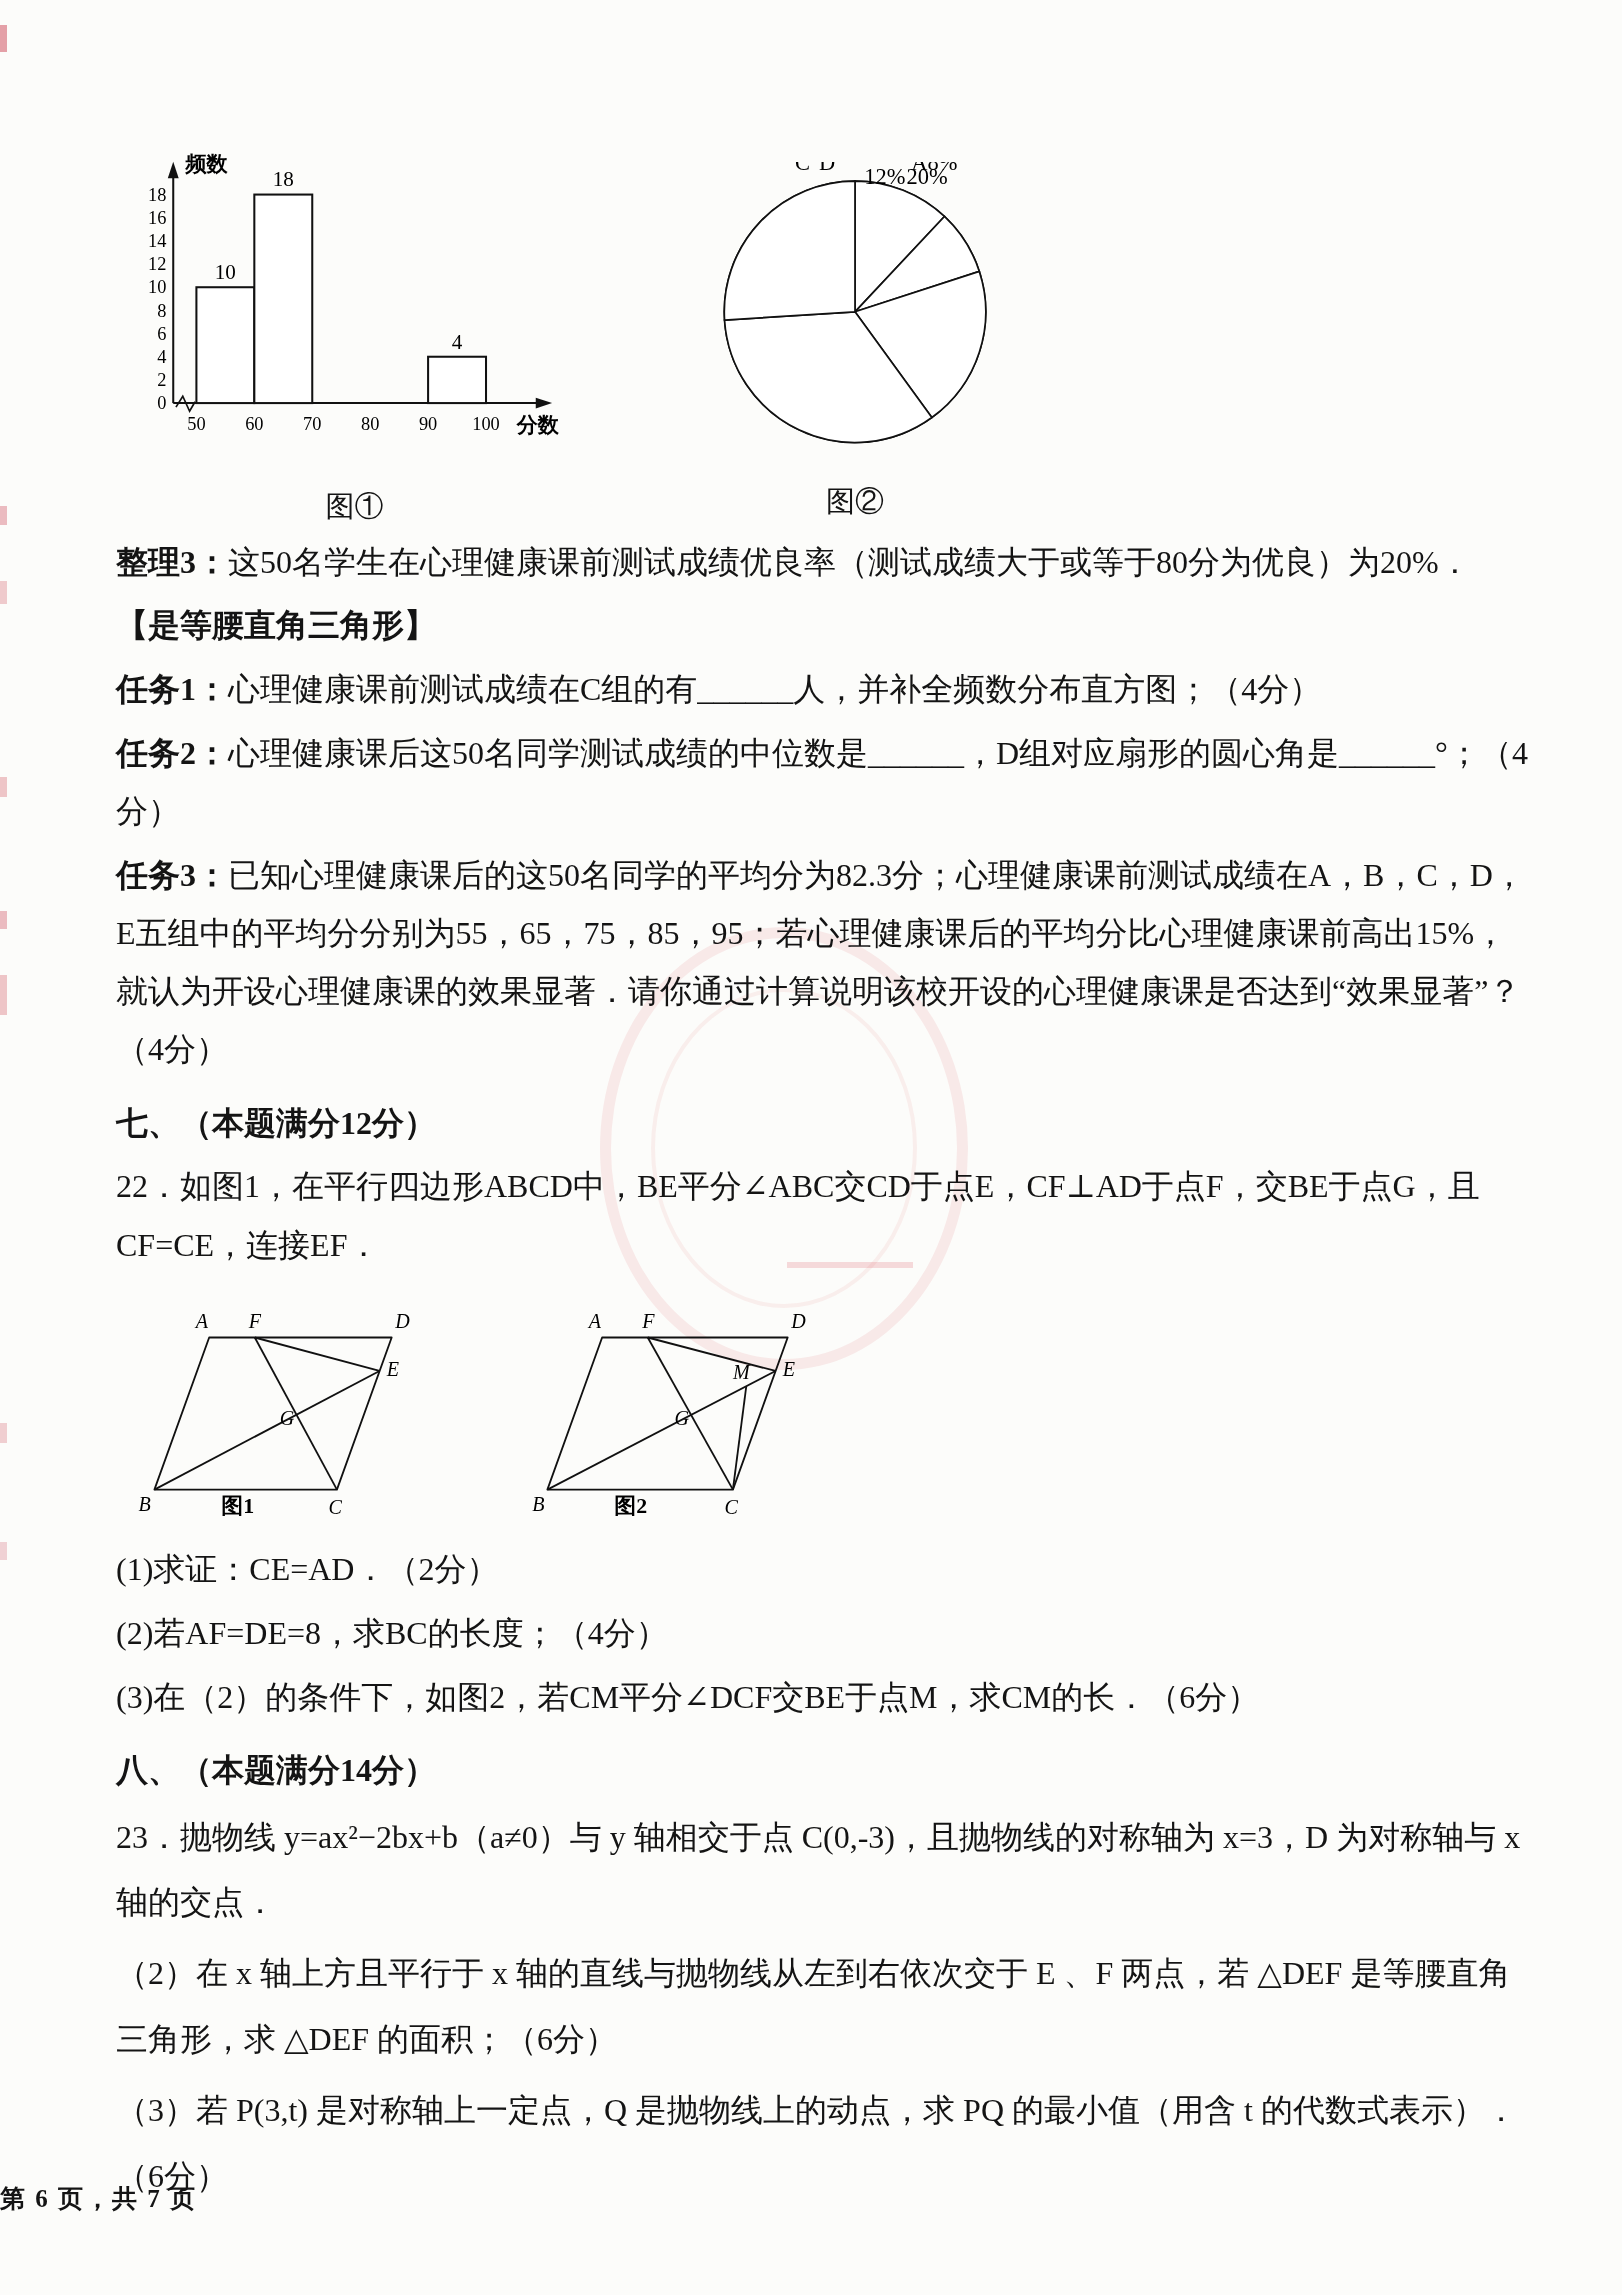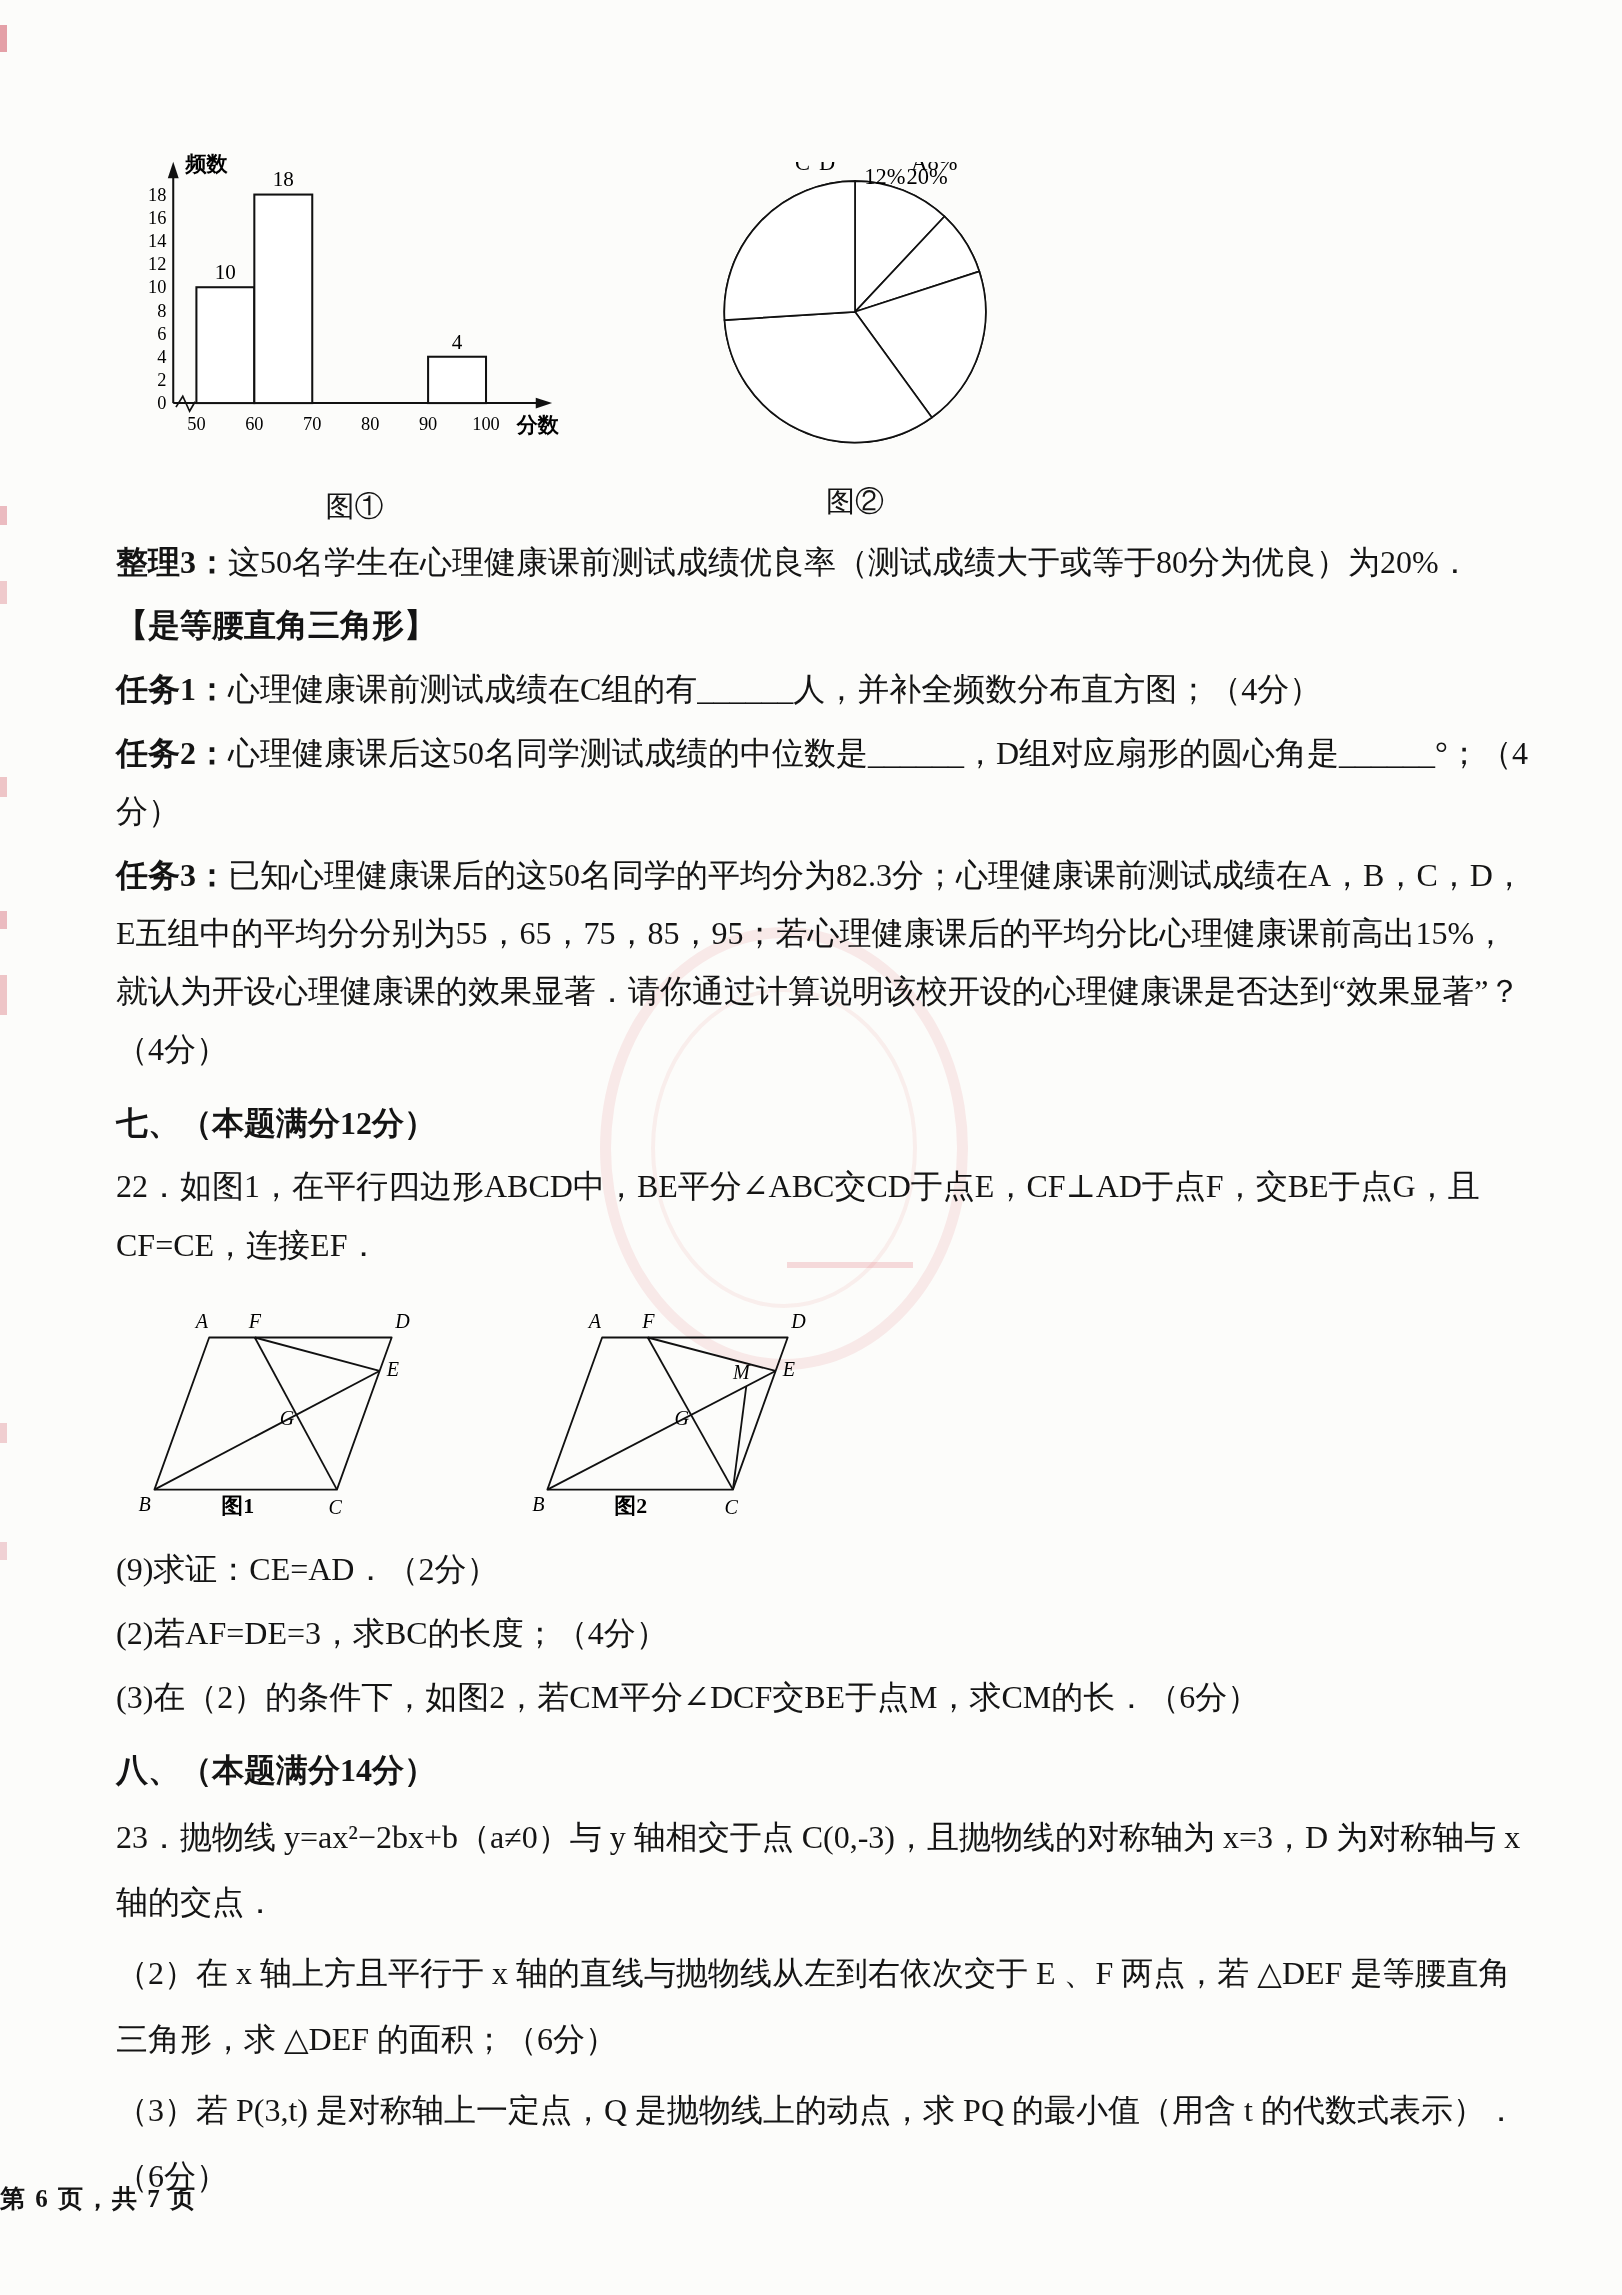--- a/index.html
+++ b/index.html
@@ -147,22 +147,22 @@
       <text x="426" y="45">D</text>
       <text x="330" y="128">M</text>
       <text x="412" y="124">E</text>
       <text x="234" y="204">G</text>
       <text x="0" y="346">B</text>
       <text x="316" y="350">C</text>
       <text x="135" y="348" class="cap">图2</text>
     </svg>
   </div>
 
-  <p class="line">(9)求证：CE=AD．（2分）</p>
-  <p class="line">(2)若AF=DE=3，求BC的长度；（4分）</p>
+  <p class="line">(1)求证：CE=AD．（2分）</p>
+  <p class="line">(2)若AF=DE=8，求BC的长度；（4分）</p>
   <p class="line">(3)在（2）的条件下，如图2，若CM平分∠DCF交BE于点M，求CM的长．（6分）</p>
 
   <p class="line bold sect">八、（本题满分14分）</p>
   <p class="line" style="line-height:2.05">23．抛物线 y=ax²−2bx+b（a≠0）与 y 轴相交于点 C(0,-3)，且抛物线的对称轴为 x=3，D 为对称轴与 x 轴的交点．</p>
   <p class="line" style="line-height:2.05">（2）在 x 轴上方且平行于 x 轴的直线与抛物线从左到右依次交于 E 、F 两点，若 △DEF 是等腰直角三角形，求 △DEF 的面积；（6分）</p>
   <p class="line" style="line-height:2.05">（3）若 P(3,t) 是对称轴上一定点，Q 是抛物线上的动点，求 PQ 的最小值（用含 t 的代数式表示）．（6分）</p>
 
   <div class="footer">第 6 页，共 7 页</div>
 </div>
 

